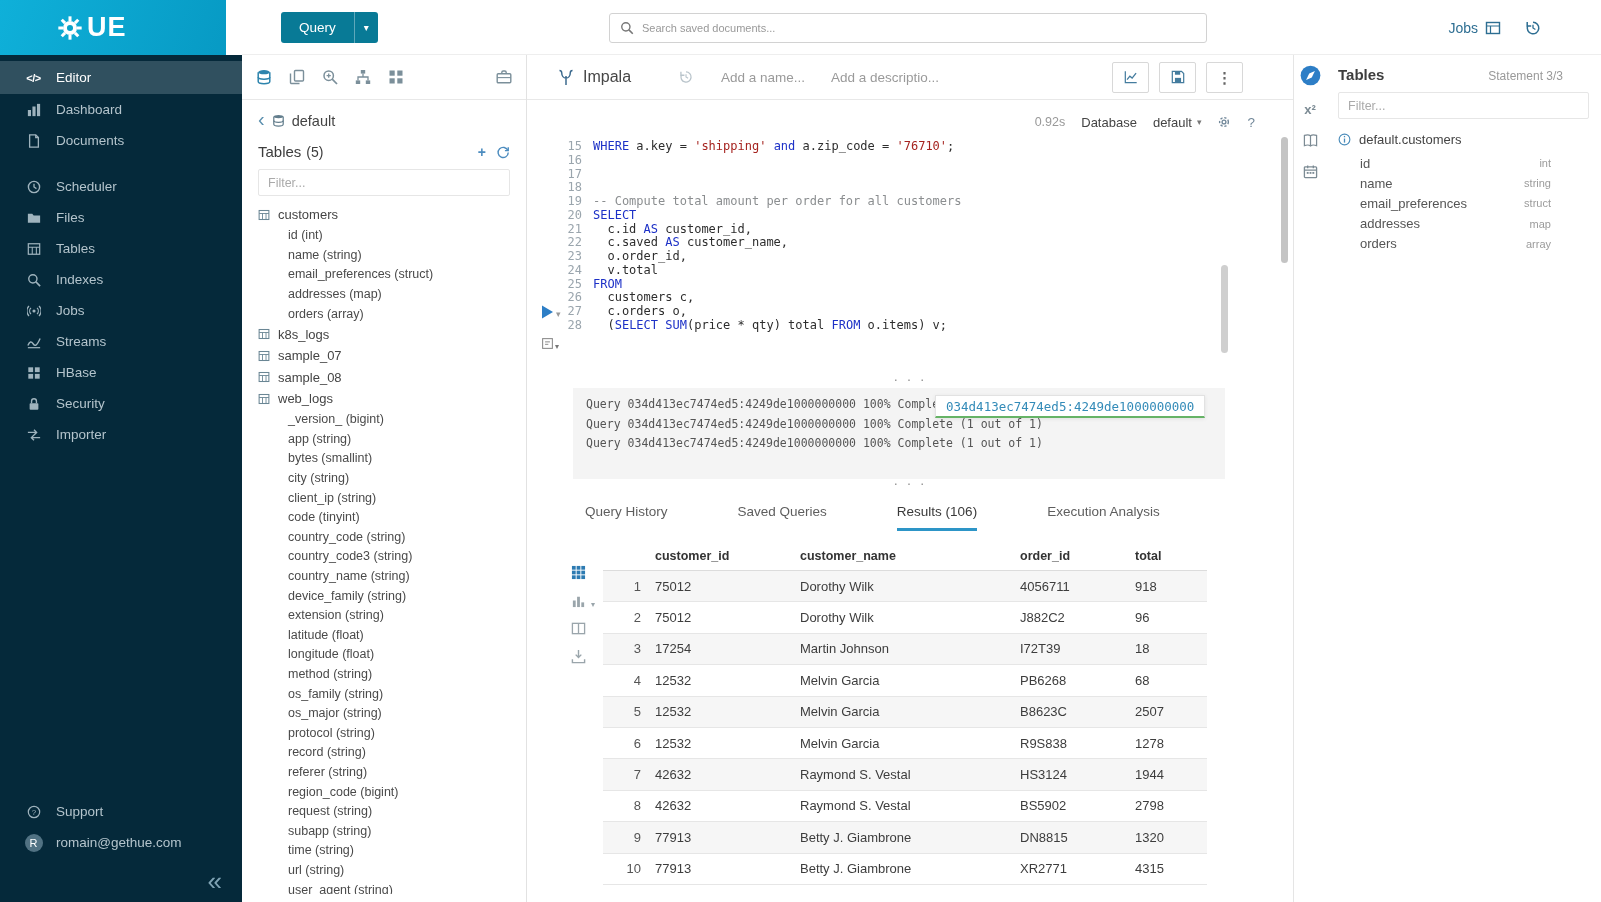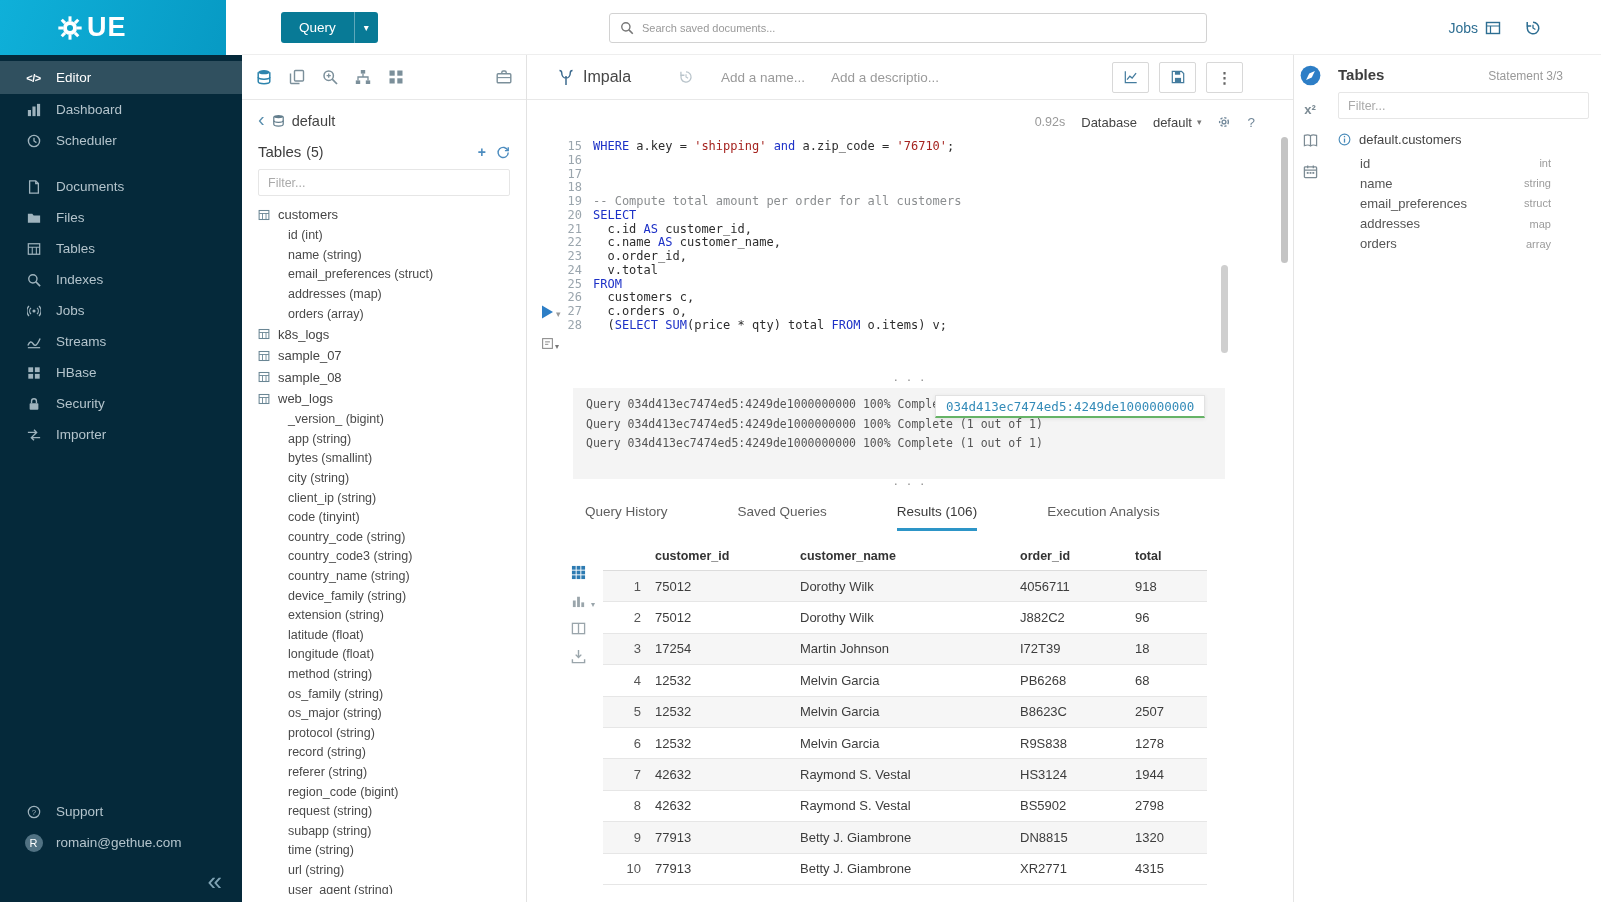--- a/index.html
+++ b/index.html
@@ -206,34 +206,34 @@
               <rect x="1" y="8" width="3.6" height="7"></rect>
               <rect x="6.2" y="4" width="3.6" height="11"></rect>
               <rect x="11.4" y="1" width="3.6" height="14"></rect>
             </svg>
           </span>
           <span>Dashboard</span>
         </div>
         <div class="sb-item">
           <span class="sb-icon">
             <svg class="svgi" viewBox="0 0 16 16">
+              <path d="M3 1h7l3 3v11H3z" fill="none" stroke="currentColor" stroke-width="1.5"></path>
+              <path d="M10 1v3h3" fill="none" stroke="currentColor" stroke-width="1.5"></path>
+            </svg>
+          </span>
+          <span>Documents</span>
+        </div>
+        <div class="sb-item">
+          <span class="sb-icon">
+            <svg class="svgi" viewBox="0 0 16 16">
               <circle cx="8" cy="8" r="6.4" fill="none" stroke="currentColor" stroke-width="1.6"></circle>
               <path d="M8 4.2V8l2.8 1.8" fill="none" stroke="currentColor" stroke-width="1.5"></path>
             </svg>
           </span>
           <span>Scheduler</span>
-        </div>
-        <div class="sb-item">
-          <span class="sb-icon">
-            <svg class="svgi" viewBox="0 0 16 16">
-              <path d="M3 1h7l3 3v11H3z" fill="none" stroke="currentColor" stroke-width="1.5"></path>
-              <path d="M10 1v3h3" fill="none" stroke="currentColor" stroke-width="1.5"></path>
-            </svg>
-          </span>
-          <span>Documents</span>
         </div>
         <div class="sb-item">
           <span class="sb-icon">
             <svg class="svgi" viewBox="0 0 16 16">
               <path d="M1 3h5l1.6 2H15v8.5H1z"></path>
             </svg>
           </span>
           <span>Files</span>
         </div>
         <div class="sb-item">
@@ -545,21 +545,21 @@
     </div>
 
     <div class="code-block" id="code-block">
         <div class="code-line"><span class="gut">15</span><span class="code-body"><span class="tok-k">WHERE</span><span> a.key = </span><span class="tok-s">'shipping'</span><span> </span><span class="tok-k">and</span><span> a.zip_code = </span><span class="tok-s">'76710'</span><span>;</span></span></div>
         <div class="code-line"><span class="gut">16</span><span class="code-body"></span></div>
         <div class="code-line"><span class="gut">17</span><span class="code-body"></span></div>
         <div class="code-line"><span class="gut">18</span><span class="code-body"></span></div>
         <div class="code-line"><span class="gut">19</span><span class="code-body"><span class="tok-c">-- Compute total amount per order for all customers</span></span></div>
         <div class="code-line"><span class="gut">20</span><span class="code-body"><span class="tok-k">SELECT</span></span></div>
         <div class="code-line"><span class="gut">21</span><span class="code-body"><span>  c.id </span><span class="tok-k">AS</span><span> customer_id,</span></span></div>
-        <div class="code-line"><span class="gut">22</span><span class="code-body"><span>  c.name </span><span class="tok-k">AS</span><span> customer_name,</span></span></div>
+        <div class="code-line"><span class="gut">22</span><span class="code-body"><span>  c.saved </span><span class="tok-k">AS</span><span> customer_name,</span></span></div>
         <div class="code-line"><span class="gut">23</span><span class="code-body"><span>  o.order_id,</span></span></div>
         <div class="code-line"><span class="gut">24</span><span class="code-body"><span>  v.total</span></span></div>
         <div class="code-line"><span class="gut">25</span><span class="code-body"><span class="tok-k">FROM</span></span></div>
         <div class="code-line"><span class="gut">26</span><span class="code-body"><span>  customers c,</span></span></div>
         <div class="code-line"><span class="gut">27</span><span class="code-body"><span>  c.orders o,</span></span></div>
         <div class="code-line"><span class="gut">28</span><span class="code-body"><span>  (</span><span class="tok-k">SELECT</span><span> </span><span class="tok-k">SUM</span><span>(price * qty) total </span><span class="tok-k">FROM</span><span> o.items) v;</span></span></div>
       </div>
     <div class="scrollbar sb1"></div>
     <div class="scrollbar sb2"></div>
 

